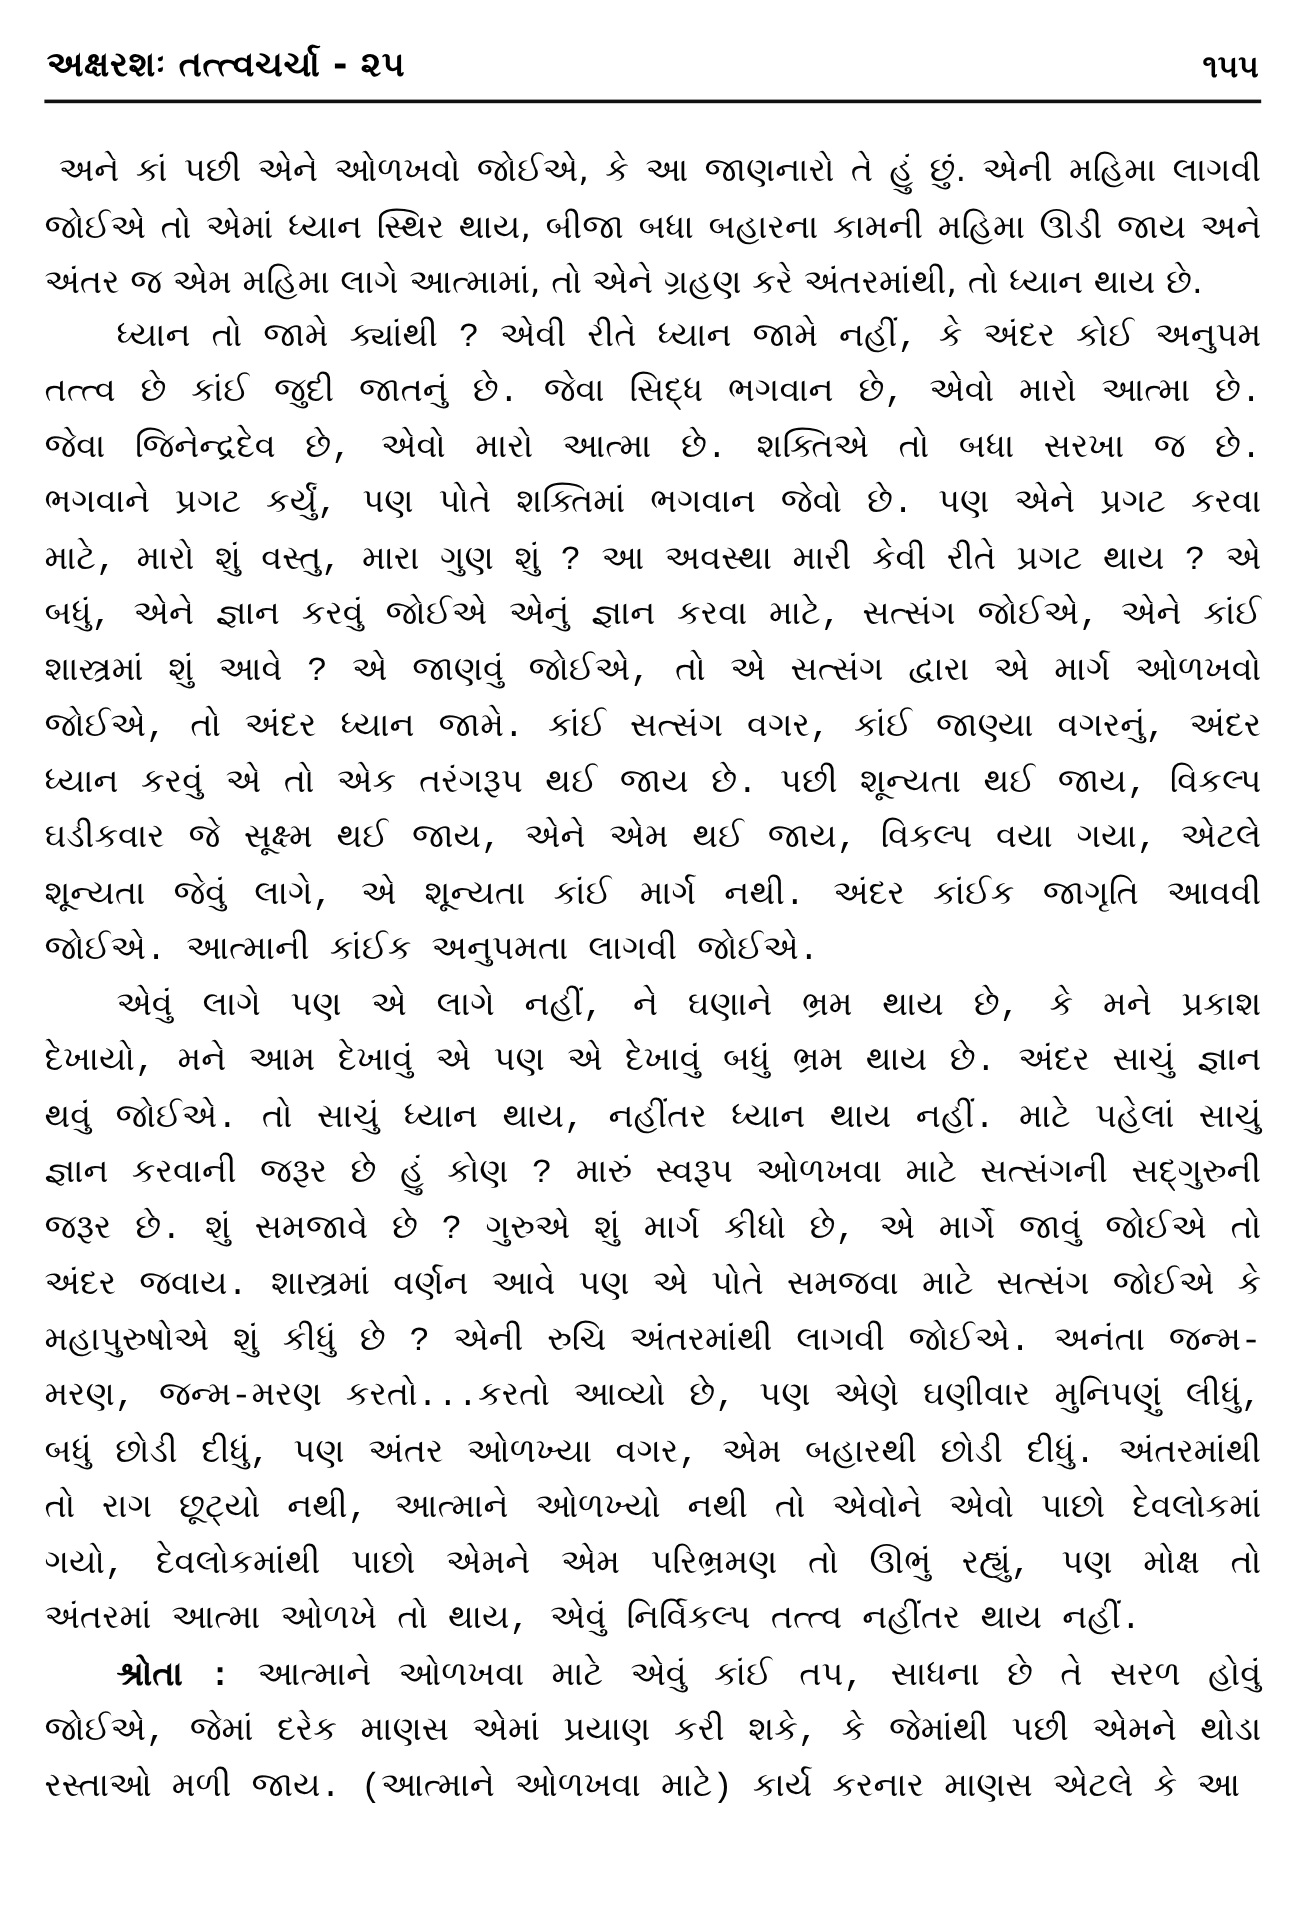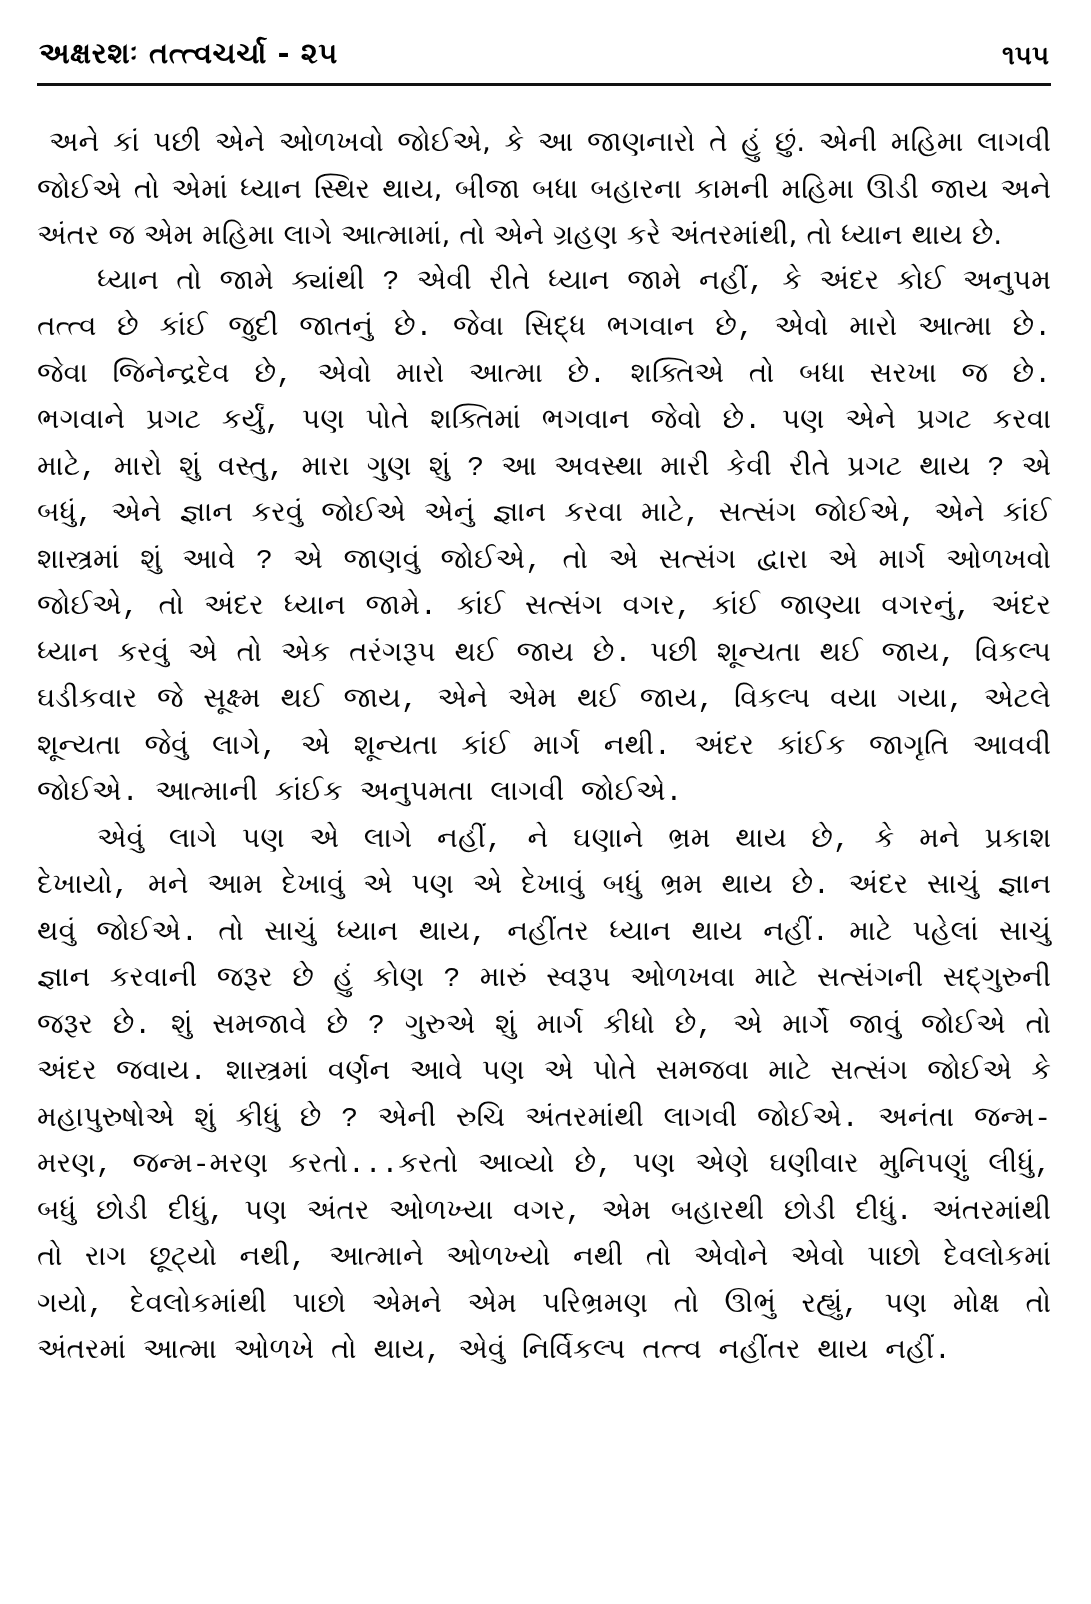--- a/index.html
+++ b/index.html
@@ -80,16 +80,17 @@
   <hr class="header-rule">
 
   <main class="page-body">
 
     <p class="para-first">અને કાં પછી એને ઓળખવો જોઈએ, કે આ જાણનારો તે હું છું. એની મહિમા લાગવી જોઈએ તો એમાં ધ્યાન સ્થિર થાય, બીજા બધા બહારના કામની મહિમા ઊડી જાય અને અંતર જ એમ મહિમા લાગે આત્મામાં, તો એને ગ્રહણ કરે અંતરમાંથી, તો ધ્યાન થાય છે.</p>
 
     <p class="para-indent">ધ્યાન તો જામે ક્યાંથી ? એવી રીતે ધ્યાન જામે નહીં, કે અંદર કોઈ અનુપમ તત્ત્વ છે કાંઈ જુદી જાતનું છે. જેવા સિદ્ધ ભગવાન છે, એવો મારો આત્મા છે. જેવા જિનેન્દ્રદેવ છે, એવો મારો આત્મા છે. શક્તિએ તો બધા સરખા જ છે. ભગવાને પ્રગટ કર્યું, પણ પોતે શક્તિમાં ભગવાન જેવો છે. પણ એને પ્રગટ કરવા માટે, મારો શું વસ્તુ, મારા ગુણ શું ? આ અવસ્થા મારી કેવી રીતે પ્રગટ થાય ? એ બધું, એને જ્ઞાન કરવું જોઈએ એનું જ્ઞાન કરવા માટે, સત્સંગ જોઈએ, એને કાંઈ શાસ્ત્રમાં શું આવે ? એ જાણવું જોઈએ, તો એ સત્સંગ દ્વારા એ માર્ગ ઓળખવો જોઈએ, તો અંદર ધ્યાન જામે. કાંઈ સત્સંગ વગર, કાંઈ જાણ્યા વગરનું, અંદર ધ્યાન કરવું એ તો એક તરંગરૂપ થઈ જાય છે. પછી શૂન્યતા થઈ જાય, વિકલ્પ ઘડીકવાર જે સૂક્ષ્મ થઈ જાય, એને એમ થઈ જાય, વિકલ્પ વયા ગયા, એટલે શૂન્યતા જેવું લાગે, એ શૂન્યતા કાંઈ માર્ગ નથી. અંદર કાંઈક જાગૃતિ આવવી જોઈએ. આત્માની કાંઈક અનુપમતા લાગવી જોઈએ.</p>
 
     <p class="para-indent">એવું લાગે પણ એ લાગે નહીં, ને ઘણાને ભ્રમ થાય છે, કે મને પ્રકાશ દેખાયો, મને આમ દેખાવું એ પણ એ દેખાવું બધું ભ્રમ થાય છે. અંદર સાચું જ્ઞાન થવું જોઈએ. તો સાચું ધ્યાન થાય, નહીંતર ધ્યાન થાય નહીં. માટે પહેલાં સાચું જ્ઞાન કરવાની જરૂર છે હું કોણ ? મારું સ્વરૂપ ઓળખવા માટે સત્સંગની સદ્ગુરુની જરૂર છે. શું સમજાવે છે ? ગુરુએ શું માર્ગ કીધો છે, એ માર્ગે જાવું જોઈએ તો અંદર જવાય. શાસ્ત્રમાં વર્ણન આવે પણ એ પોતે સમજવા માટે સત્સંગ જોઈએ કે મહાપુરુષોએ શું કીધું છે ? એની રુચિ અંતરમાંથી લાગવી જોઈએ. અનંતા જન્મ-મરણ, જન્મ-મરણ કરતો...કરતો આવ્યો છે, પણ એણે ઘણીવાર મુનિપણું લીધું, બધું છોડી દીધું, પણ અંતર ઓળખ્યા વગર, એમ બહારથી છોડી દીધું. અંતરમાંથી તો રાગ છૂટ્યો નથી, આત્માને ઓળખ્યો નથી તો એવોને એવો પાછો દેવલોકમાં ગયો, દેવલોકમાંથી પાછો એમને એમ પરિભ્રમણ તો ઊભું રહ્યું, પણ મોક્ષ તો અંતરમાં આત્મા ઓળખે તો થાય, એવું નિર્વિકલ્પ તત્ત્વ નહીંતર થાય નહીં.</p>
 
+    <p class="para-indent"><strong class="speaker-label">શ્રોતા :</strong> <span>આત્માને ઓળખવા માટે એવું કાંઈ તપ, સાધના છે તે સરળ હોવું જોઈએ, જેમાં દરેક માણસ એમાં પ્રયાણ કરી શકે, કે જેમાંથી પછી એમને થોડા રસ્તાઓ મળી જાય. (આત્માને ઓળખવા માટે) કાર્ય કરનાર માણસ એટલે કે આ</span></p>
 
   </main>
 
 </div>
 
 </body></html>

